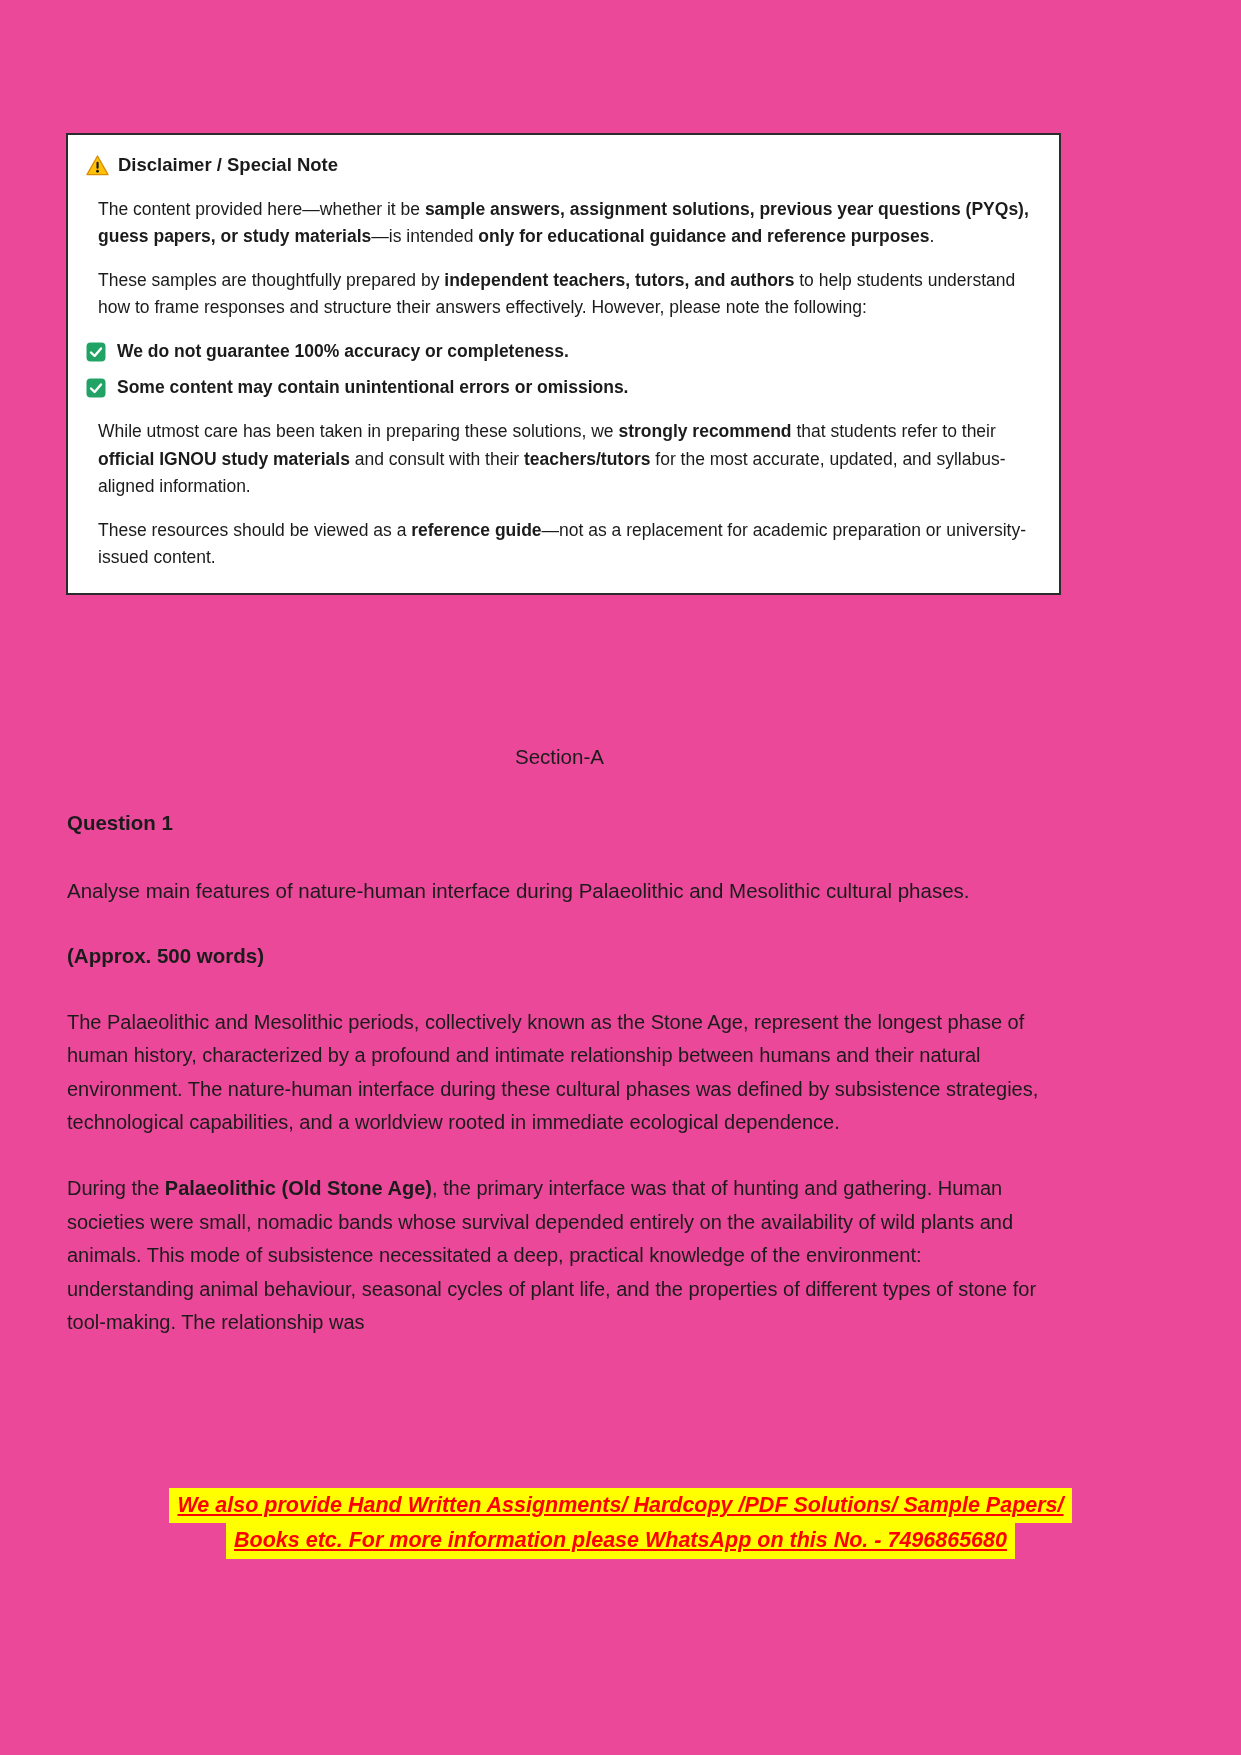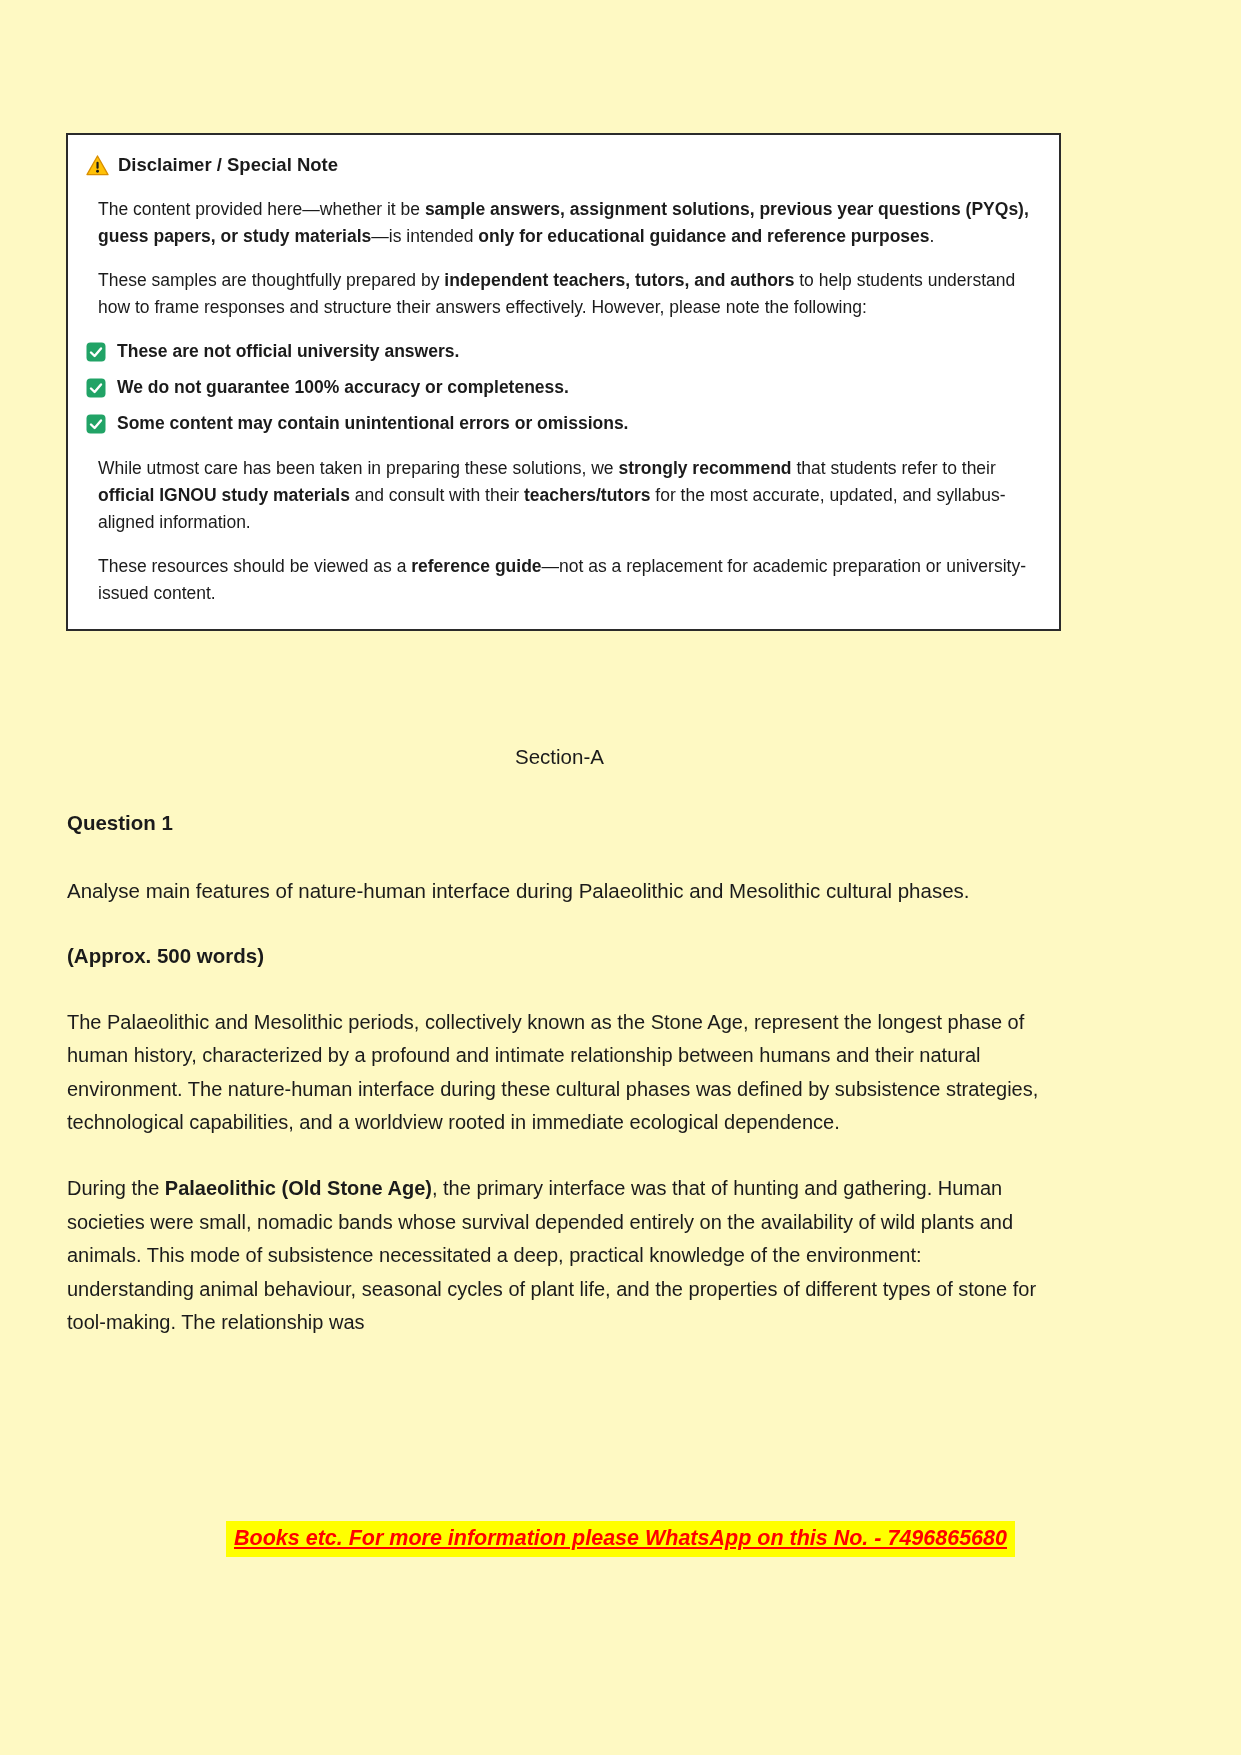--- a/index.html
+++ b/index.html
@@ -3,21 +3,21 @@
 <meta charset="utf-8">
 <style>
   * { margin: 0; padding: 0; box-sizing: border-box; }
   html, body { background: #ffffff; }
   body { font-family: "Liberation Sans", sans-serif; color: #1b1b1b; }
 
   .page {
     position: relative;
     width: 1241px;
     height: 1755px;
-    background: #fef9c3;
+    background: #ec4899;
     overflow: hidden;
   }
 
   
   .disclaimer-box {
     position: absolute;
     left: 66px;
     top: 133px;
     width: 995px;
     border: 2px solid #2b2b2b;
@@ -141,29 +141,20 @@
     <p><span>These samples are thoughtfully prepared by </span><b>independent teachers, tutors, and authors</b><span> to help students understand how to frame responses and structure their answers effectively. However, please note the following:</span></p>
 
     <div class="checklist">
       <div class="check-row">
         <span class="icon check-box">
           <svg width="20" height="20" viewBox="0 0 20 20">
             <rect x="0.5" y="0.5" width="19" height="19" rx="4" fill="#21A366"></rect>
             <path d="M5 10.5 L8.6 14 L15 6.5" fill="none" stroke="#ffffff" stroke-width="2.4" stroke-linecap="round" stroke-linejoin="round"></path>
           </svg>
         </span>
-        <span>These are not official university answers.</span>
-      </div>
-      <div class="check-row">
-        <span class="icon check-box">
-          <svg width="20" height="20" viewBox="0 0 20 20">
-            <rect x="0.5" y="0.5" width="19" height="19" rx="4" fill="#21A366"></rect>
-            <path d="M5 10.5 L8.6 14 L15 6.5" fill="none" stroke="#ffffff" stroke-width="2.4" stroke-linecap="round" stroke-linejoin="round"></path>
-          </svg>
-        </span>
         <span>We do not guarantee 100% accuracy or completeness.</span>
       </div>
       <div class="check-row">
         <span class="icon check-box">
           <svg width="20" height="20" viewBox="0 0 20 20">
             <rect x="0.5" y="0.5" width="19" height="19" rx="4" fill="#21A366"></rect>
             <path d="M5 10.5 L8.6 14 L15 6.5" fill="none" stroke="#ffffff" stroke-width="2.4" stroke-linecap="round" stroke-linejoin="round"></path>
           </svg>
         </span>
         <span>Some content may contain unintentional errors or omissions.</span>
@@ -187,17 +178,17 @@
 
     <p class="approx">(Approx. 500 words)</p>
 
     <p class="answer-para">The Palaeolithic and Mesolithic periods, collectively known as the Stone Age, represent the longest phase of human history, characterized by a profound and intimate relationship between humans and their natural environment. The nature-human interface during these cultural phases was defined by subsistence strategies, technological capabilities, and a worldview rooted in immediate ecological dependence.</p>
 
     <p class="answer-para"><span>During the </span><b>Palaeolithic (Old Stone Age)</b><span>, the primary interface was that of hunting and gathering. Human societies were small, nomadic bands whose survival depended entirely on the availability of wild plants and animals. This mode of subsistence necessitated a deep, practical knowledge of the environment: understanding animal behaviour, seasonal cycles of plant life, and the properties of different types of stone for tool-making. The relationship was</span></p>
 
   </div>
 
   <div class="footer-note">
-    <br>
+    <span class="hl">We also provide Hand Written Assignments/ Hardcopy /PDF Solutions/ Sample Papers/</span><br>
     <span class="hl">Books etc. For more information please WhatsApp on this No. - 7496865680</span>
   </div>
 
 </div>
 
 </body></html>

